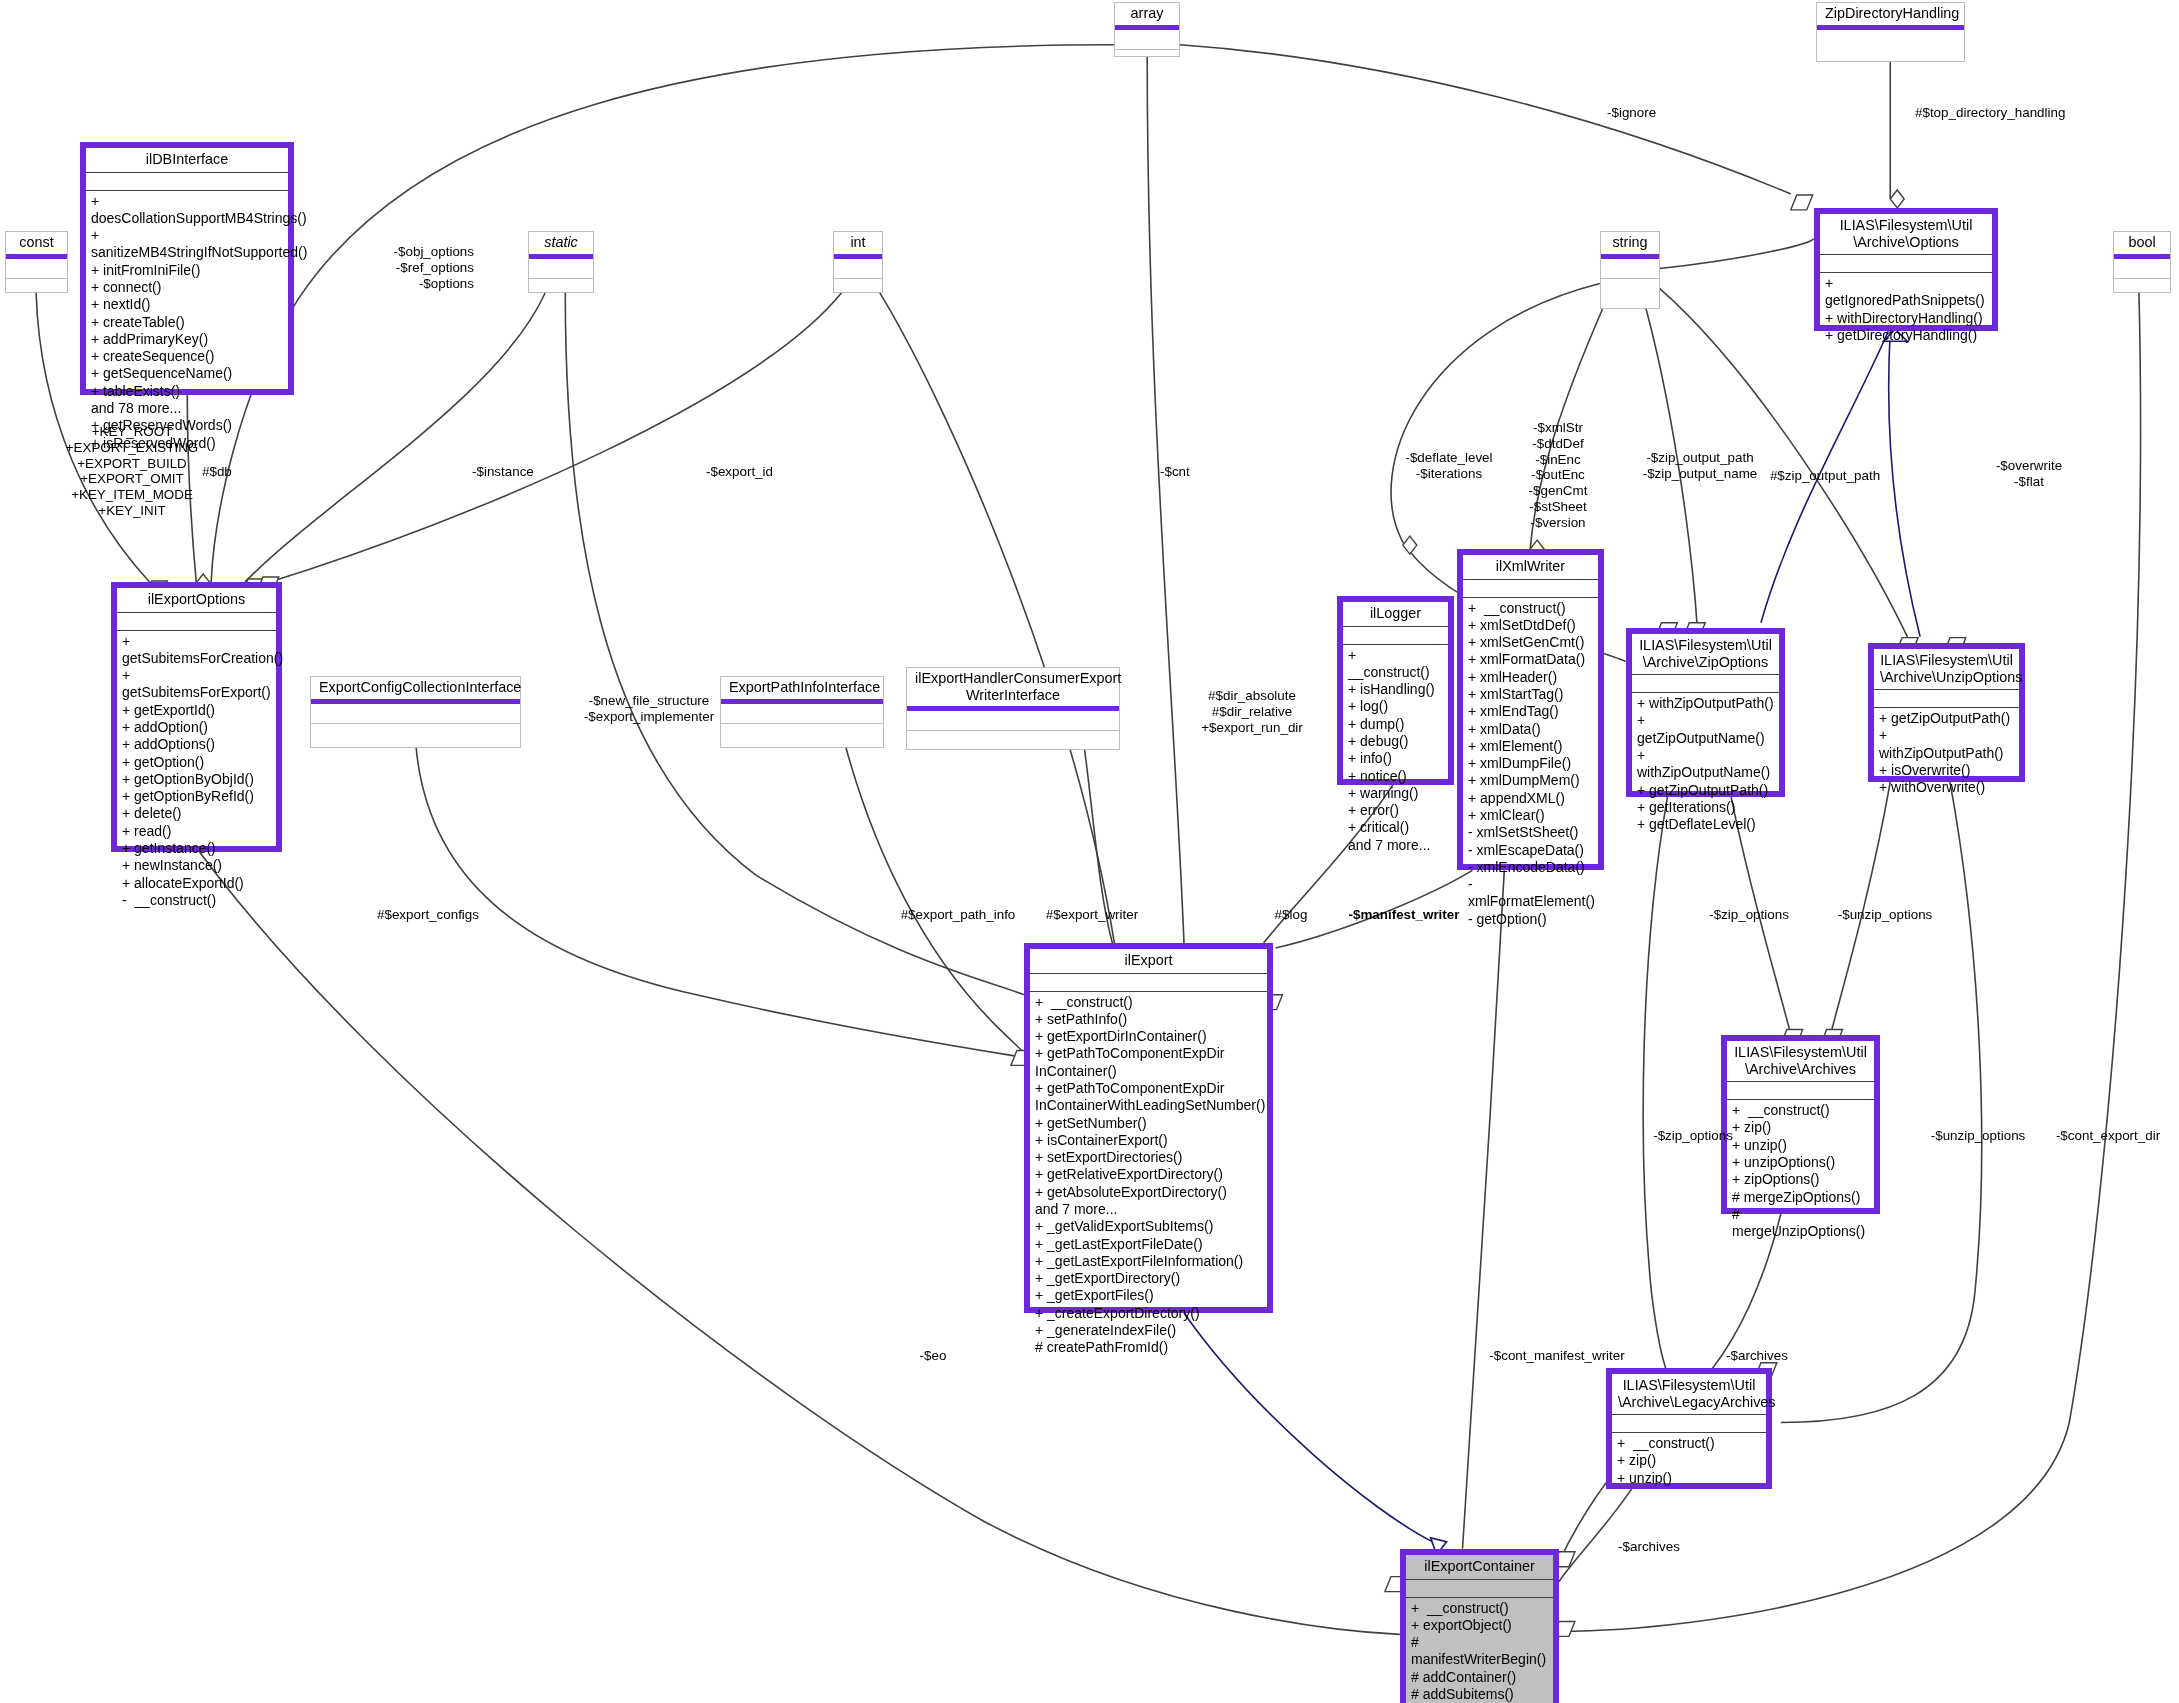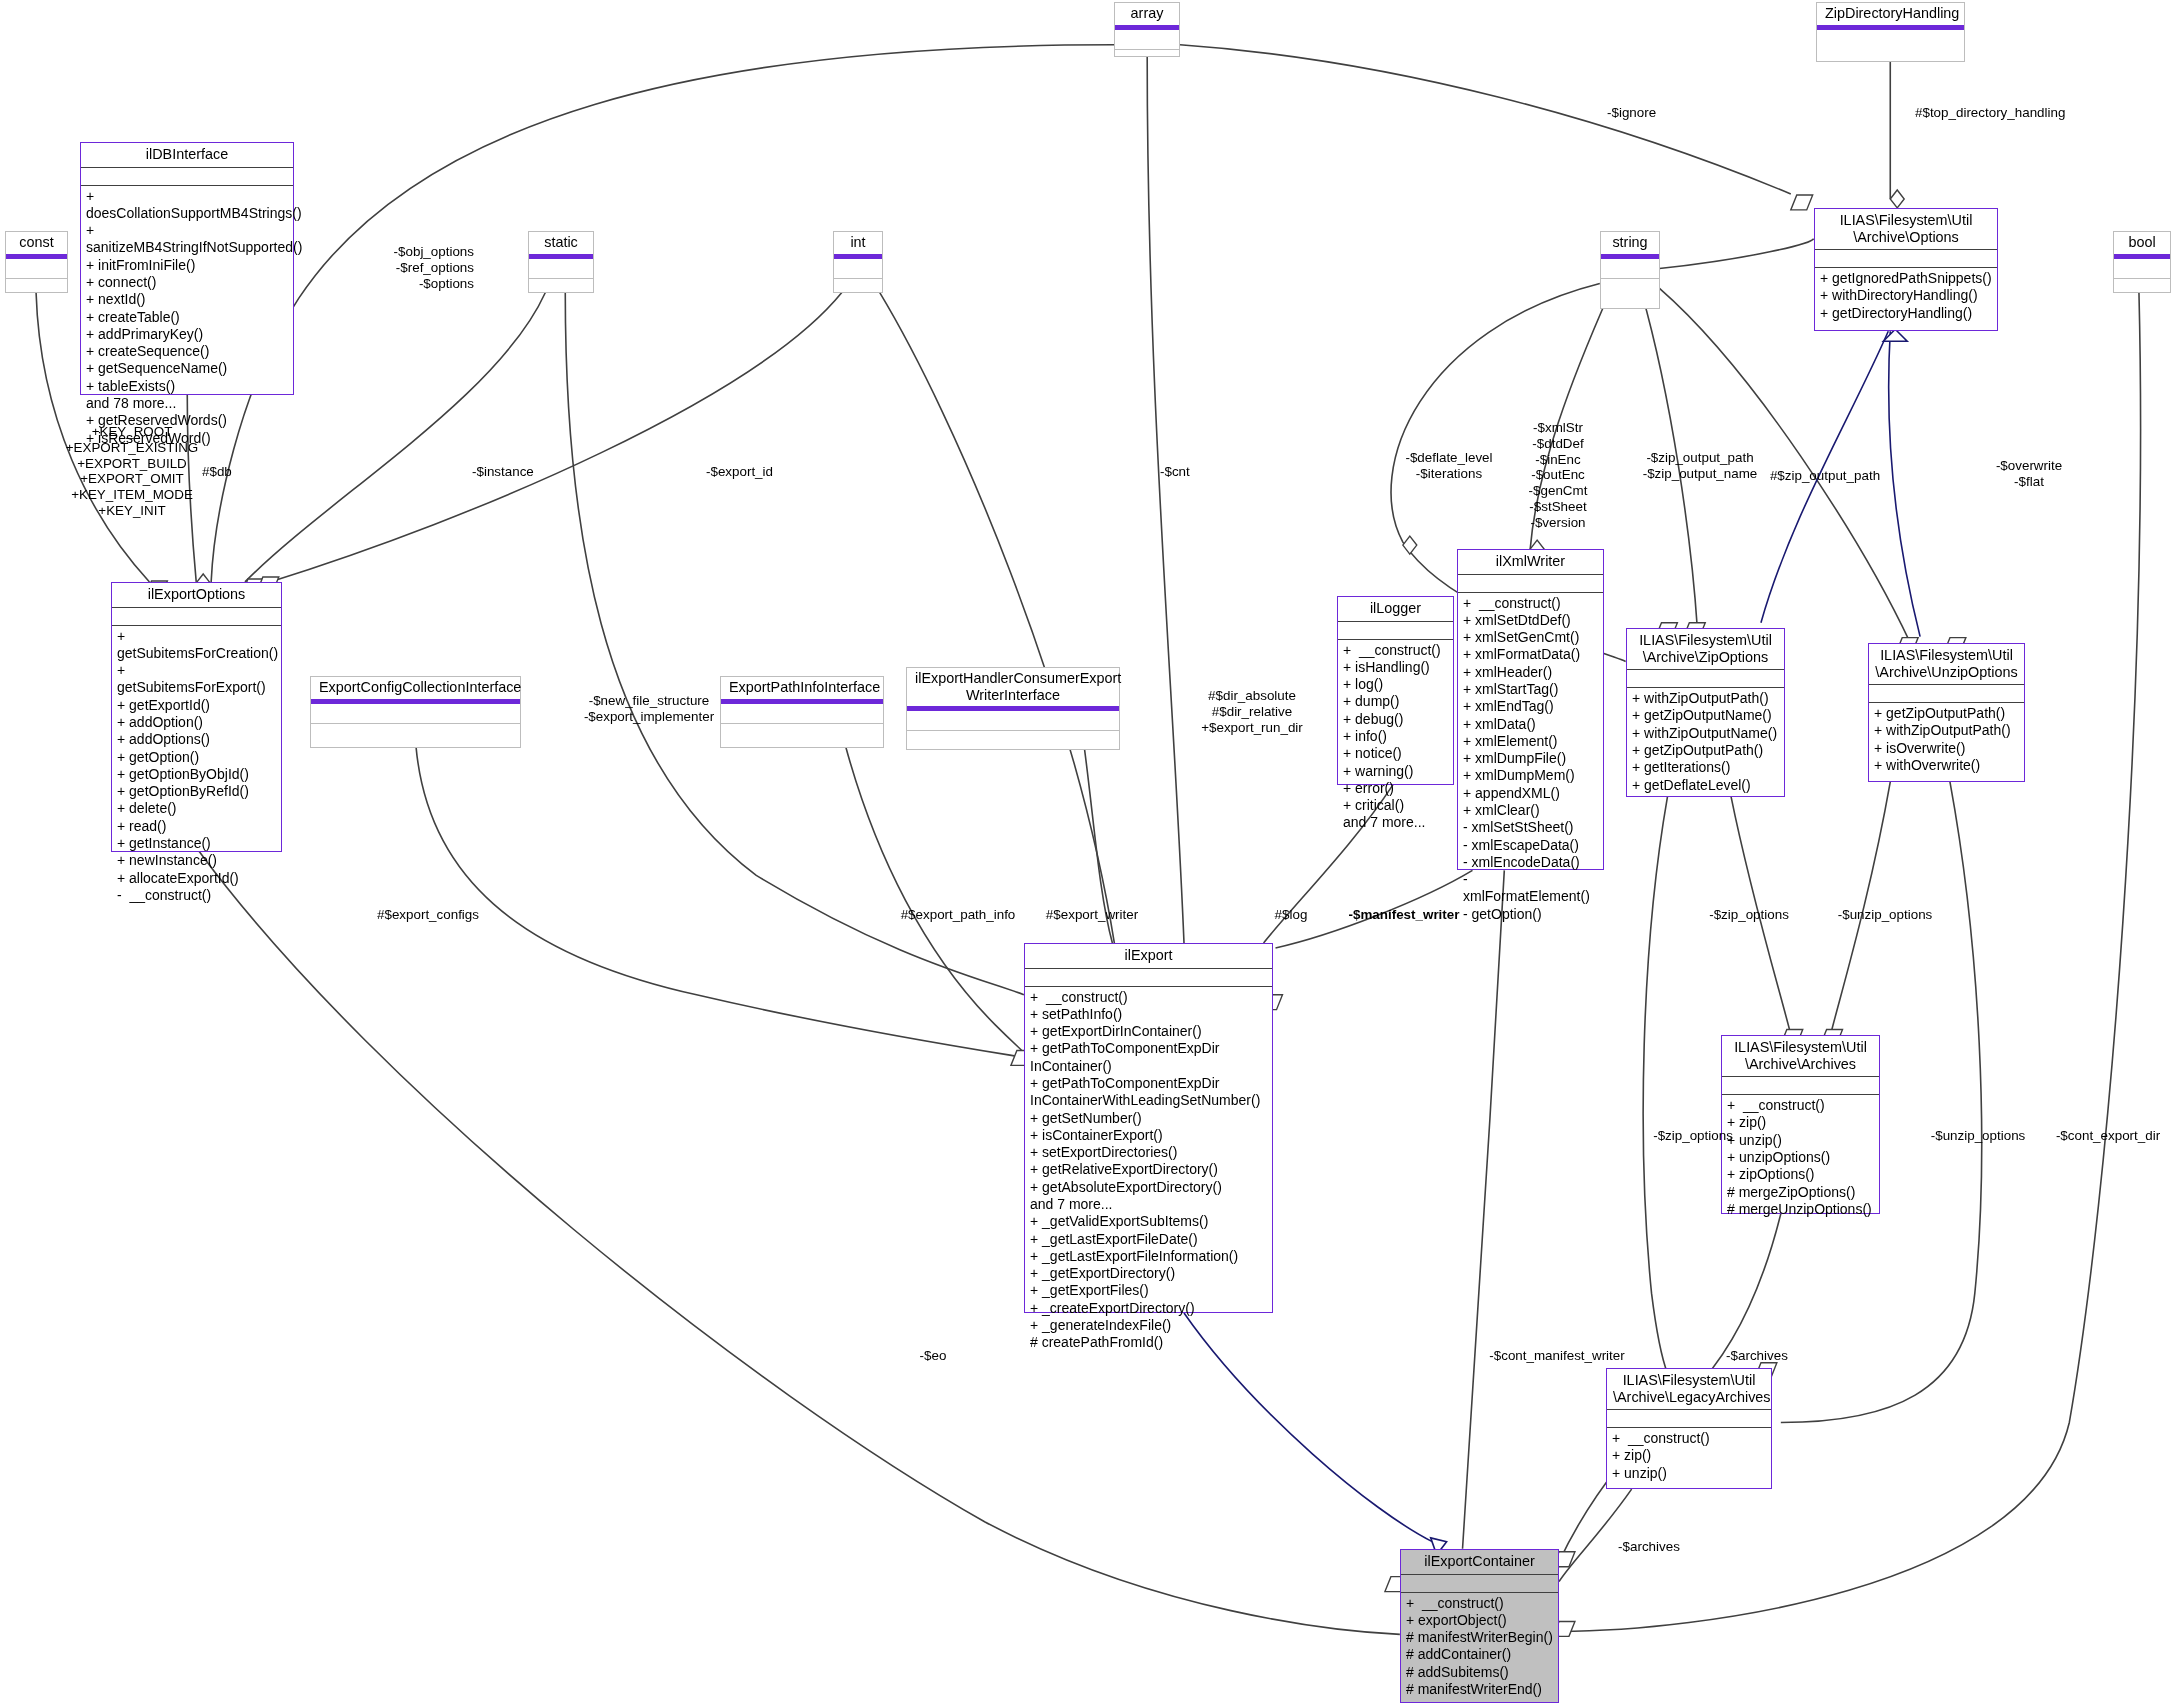--- a/index.html
+++ b/index.html
@@ -29,21 +29,21 @@
   .node {
     position: absolute;
     box-sizing: border-box;
     background: #ffffff;
     border: 1px solid #bdbdbd;
     display: flex;
     flex-direction: column;
     z-index: 3;
   }
   .node.strong {
-    border: 1px solid #6d28d9;
+    border: 6px solid #6d28d9;
   }
   .node.filled .hdr,
   .node.filled .mid,
   .node.filled .ops {
     background: #c0c0c0;
   }
   .node .hdr {
     text-align: center;
     padding: 3px 6px 4px 6px;
     line-height: 1.15;
@@ -217,21 +217,21 @@
       <div>+ isReservedWord()</div>
     </div>
   </div>
 
   <div class="node tbox" style="left:5px; top:231px; width:63px; height:62px;">
     <div class="hdr">const</div>
     <div class="mid"></div>
     <div class="ops"></div>
   </div>
 
-  <div class="node tbox" style="left:528px; top:231px; width:66px; height:62px;">
+  <div class="node tbox" style="left:528px; top:231px; width:66px; height:62px;font-style:italic;">
     <div class="hdr">static</div>
     <div class="mid"></div>
     <div class="ops"></div>
   </div>
 
   <div class="node tbox" style="left:833px; top:231px; width:50px; height:62px;">
     <div class="hdr">int</div>
     <div class="mid"></div>
     <div class="ops"></div>
   </div>

